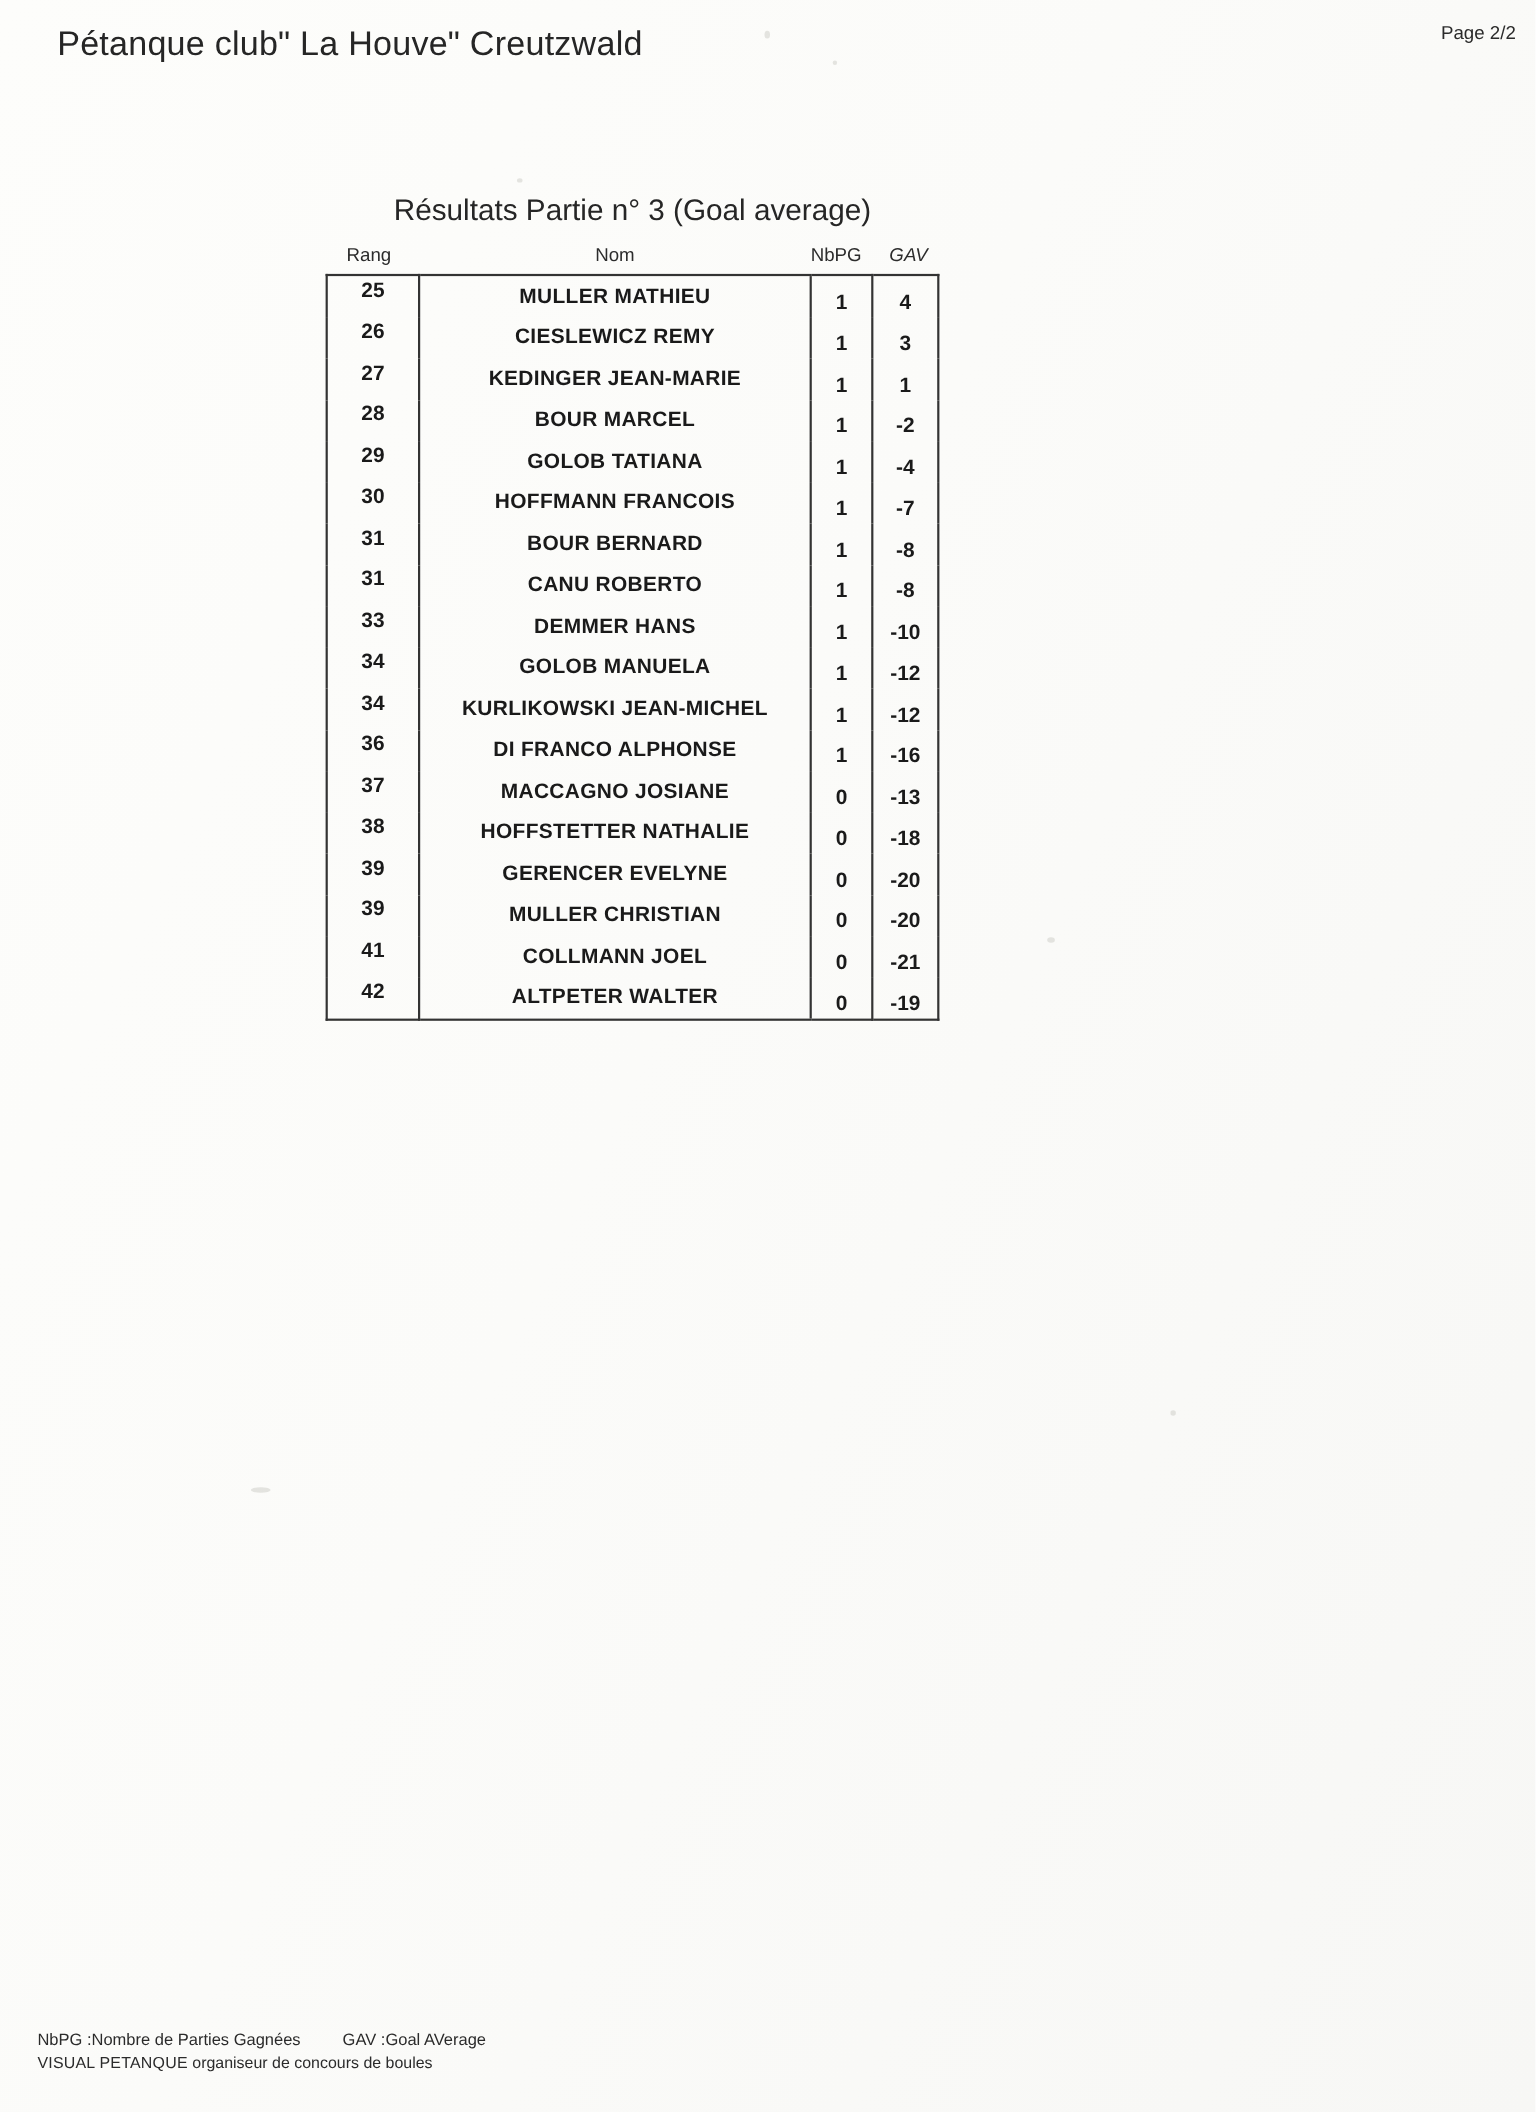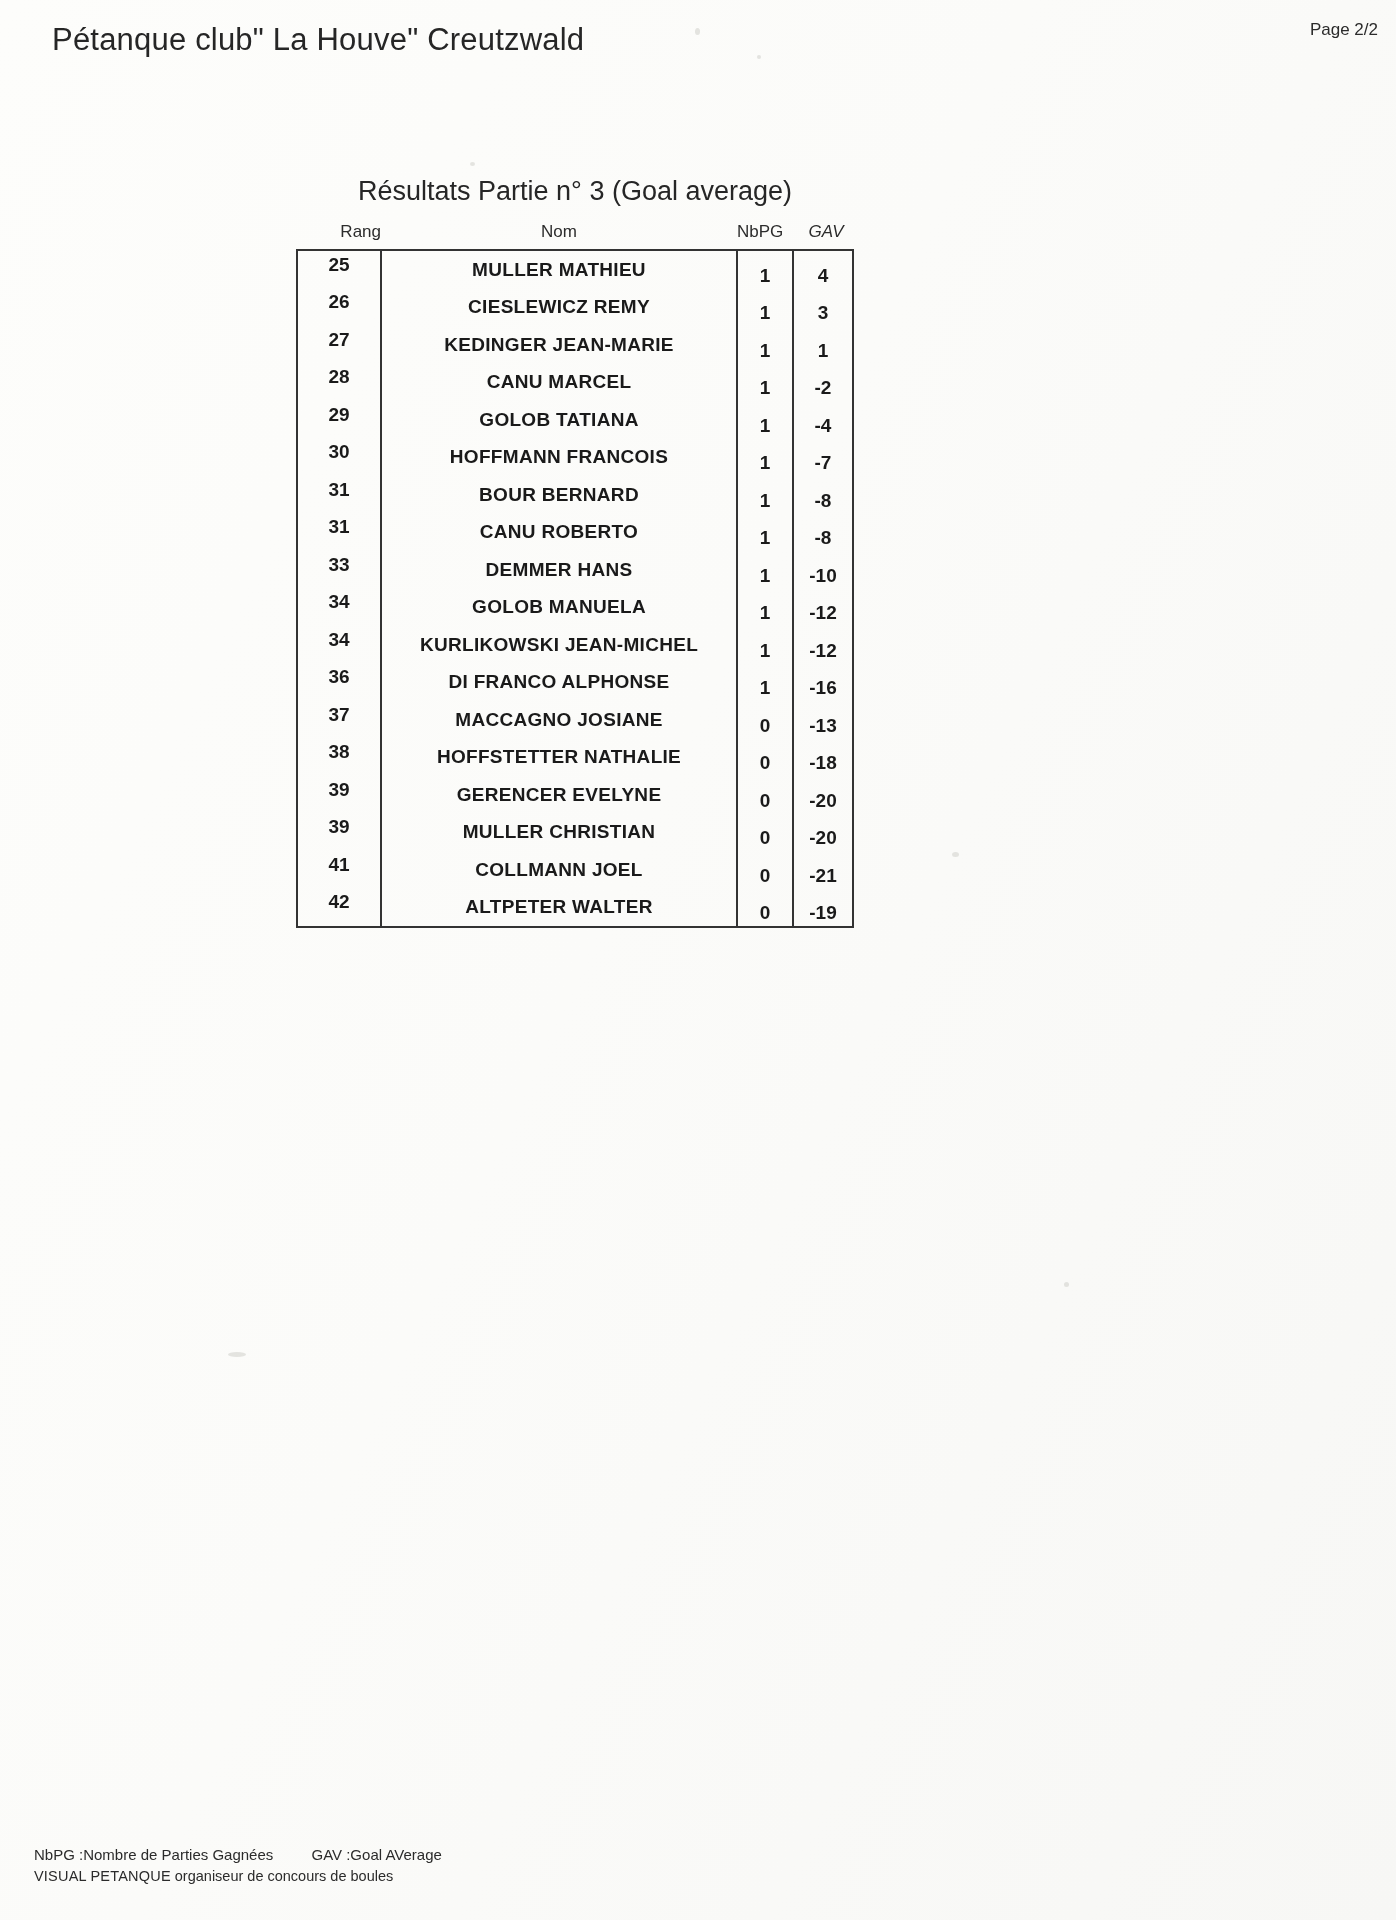--- a/index.html
+++ b/index.html
@@ -75,21 +75,21 @@
   table.results col.c-gav { width: 60px; }
 
   table.results thead th {
     font-size: 17px;
     font-weight: 400;
     color: #2c2c2c;
     padding: 0 0 7px 0;
     border: none;
     text-align: center;
   }
-  table.results thead th.th-rang { text-align: right; padding-left: 18px; }
+  table.results thead th.th-rang { text-align: left; padding-left: 18px; }
   table.results thead th.th-nbpg { text-align: left; padding-right: 4px; }
   table.results thead th.th-gav { text-align: center; padding-left: 6px; font-style: italic; }
 
   table.results tbody td {
     height: 37.5px;
     font-size: 19px;
     font-weight: bold;
     color: #1a1a1a;
     padding: 0;
     vertical-align: middle;
@@ -183,21 +183,21 @@
             <td class="gav"><span>3</span></td>
           </tr>
           <tr>
             <td class="rang"><span>27</span></td>
             <td class="nom"><span>KEDINGER JEAN-MARIE</span></td>
             <td class="nbpg"><span>1</span></td>
             <td class="gav"><span>1</span></td>
           </tr>
           <tr>
             <td class="rang"><span>28</span></td>
-            <td class="nom"><span>CANU MARCEL</span></td>
+            <td class="nom"><span>BOUR MARCEL</span></td>
             <td class="nbpg"><span>1</span></td>
             <td class="gav"><span>-2</span></td>
           </tr>
           <tr>
             <td class="rang"><span>29</span></td>
             <td class="nom"><span>GOLOB TATIANA</span></td>
             <td class="nbpg"><span>1</span></td>
             <td class="gav"><span>-4</span></td>
           </tr>
           <tr>

